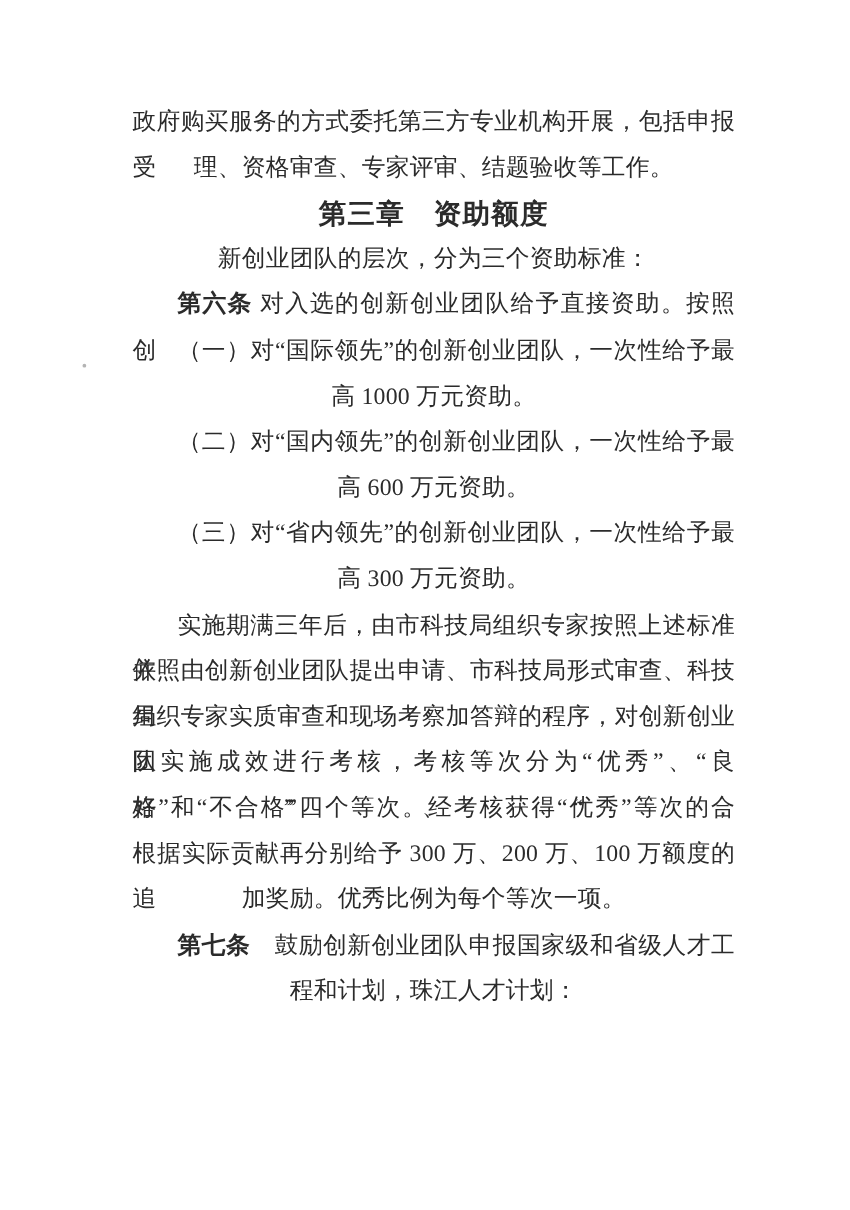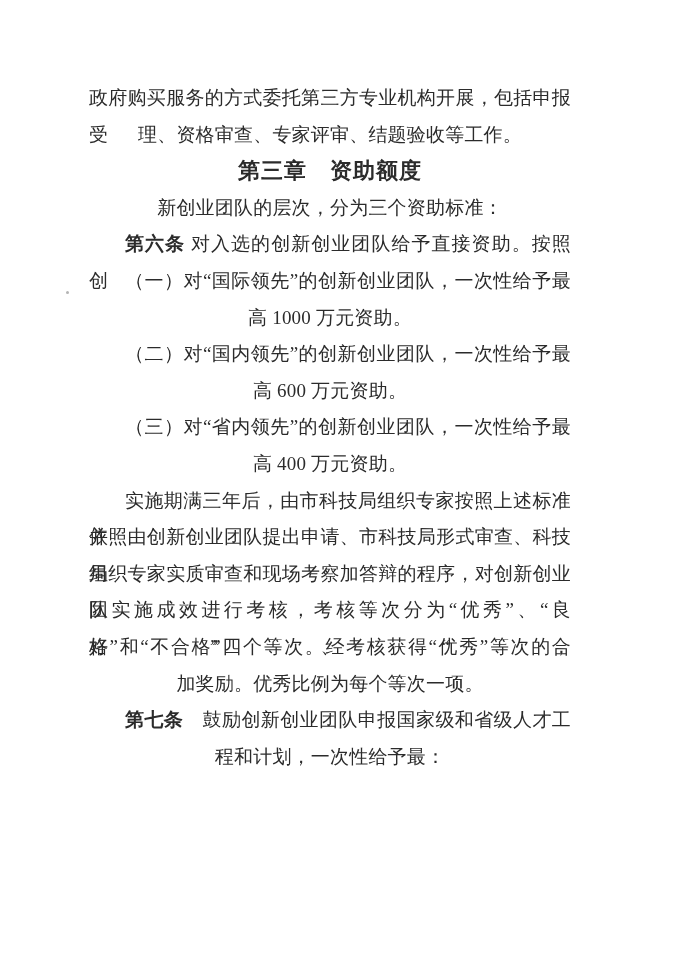--- a/index.html
+++ b/index.html
@@ -11,21 +11,21 @@
     position: relative;
     width: 680px;
     height: 968px;
     background: #ffffff;
     overflow: hidden;
     font-family: "Liberation Serif", "DejaVu Serif", serif;
     color: #2b2b2b;
   }
   .content {
     position: absolute;
-    left: 89px;
+    left: 106px;
     top: 80px;
     width: 482px;
   }
   .l {
     height: 36.6px;
     line-height: 36.6px;
     font-size: 19px;
     letter-spacing: 0.2px;
     white-space: nowrap;
     text-align: center;
@@ -75,27 +75,28 @@
     <div class="l"><span>新创业团队的层次，分为三个资助标准：</span></div>
     <div class="l full ps"><span class="b">第六条</span><span> 对入选的创新创业团队给予直接资助。按照创</span></div>
 
     <div class="l full ps"><span>（一）对“国际领先”的创新创业团队，一次性给予最</span></div>
     <div class="l"><span>高 1000 万元资助。</span></div>
 
     <div class="l full ps"><span>（二）对“国内领先”的创新创业团队，一次性给予最</span></div>
     <div class="l"><span>高 600 万元资助。</span></div>
 
     <div class="l full ps"><span>（三）对“省内领先”的创新创业团队，一次性给予最</span></div>
-    <div class="l"><span>高 400 万元资助。</span></div>
+    <div class="l"><span>高 300 万元资助。</span></div>
 
     <div class="l full ps"><span>实施期满三年后，由市科技局组织专家按照上述标准并</span></div>
     <div class="l full"><span>依照由创新创业团队提出申请、市科技局形式审查、科技局</span></div>
     <div class="l full"><span>组织专家实质审查和现场考察加答辩的程序，对创新创业团</span></div>
     <div class="l full"><span>队实施成效进行考核，考核等次分为“优秀”、“良好”、“合</span></div>
     <div class="l full"><span>格”和“不合格”四个等次。经考核获得“优秀”等次的，</span></div>
+    <div class="l full"><span>根据实际贡献再分别给予 300 万、200 万、100 万额度的追</span></div>
     <div class="l"><span>加奖励。优秀比例为每个等次一项。</span></div>
 
     <div class="l full ps"><span class="b">第七条</span><span>　鼓励创新创业团队申报国家级和省级人才工</span></div>
-    <div class="l"><span>程和计划，一次性给予最：</span></div>
+    <div class="l"><span>程和计划，珠江人才计划：</span></div>
 
 
   </div>
 </div>
 
 </body></html>

